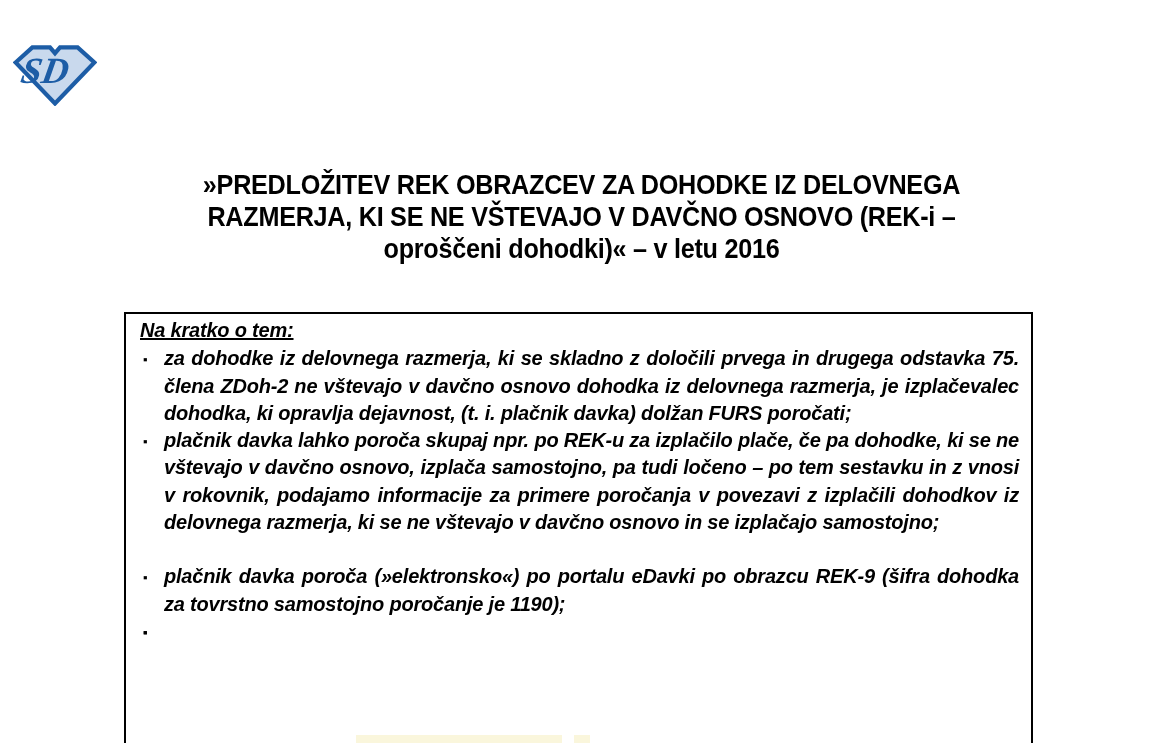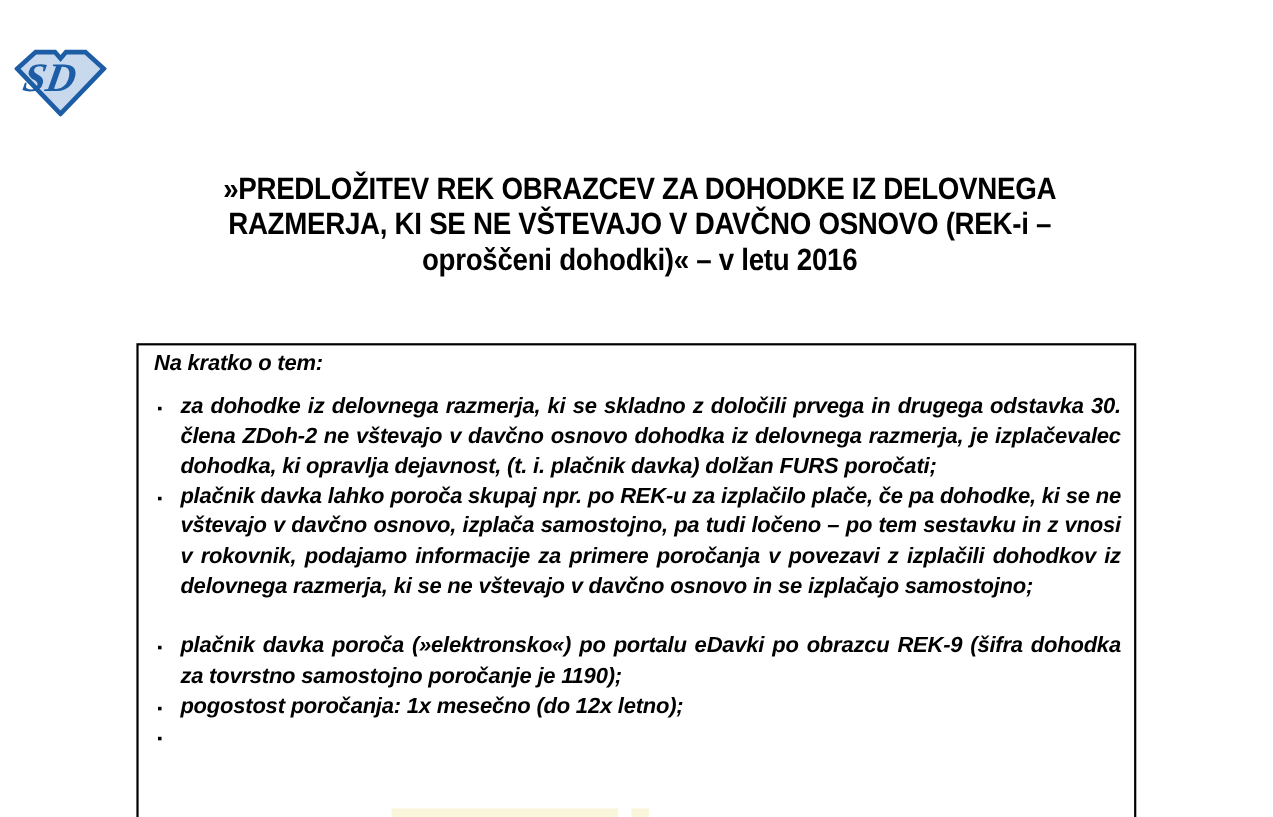--- a/index.html
+++ b/index.html
@@ -16,21 +16,21 @@
   .logo {
     position: absolute;
     left: 13px;
     top: 44px;
     width: 84px;
     height: 62px;
   }
   .title-block {
     position: absolute;
     left: 124px;
-    top: 156px;
+    top: 169px;
     width: 915px;
     text-align: center;
     font-weight: bold;
     font-size: 28px;
     line-height: 32px;
     letter-spacing: -0.3px;
   }
   .title-line {
     transform: scaleX(0.9);
     transform-origin: 50% 50%;
@@ -45,21 +45,22 @@
     border: 2px solid #000000;
     padding: 3px 12px 0 14px;
     font-weight: bold;
     font-style: italic;
     font-size: 20px;
     line-height: 27.3px;
     letter-spacing: -0.2px;
   }
   .infobox-heading {
     display: inline-block;
-    margin-bottom: 12px;
+    text-decoration: underline;
+    margin-bottom: 1px;
   }
   .bullet-list {
     list-style: none;
   }
   .bullet-item {
     position: relative;
     padding-left: 24px;
     text-align: justify;
   }
   .bullet-item .marker {
@@ -105,33 +106,32 @@
     <div class="title-line">»PREDLOŽITEV REK OBRAZCEV ZA DOHODKE IZ DELOVNEGA</div>
     <div class="title-line">RAZMERJA, KI SE NE VŠTEVAJO V DAVČNO OSNOVO (REK-i –</div>
     <div class="title-line">oproščeni dohodki)« – v letu 2016</div>
   </div>
 
   <div class="infobox">
     <span class="infobox-heading">Na kratko o tem:</span>
     <ul class="bullet-list">
       <li class="bullet-item">
         <span class="marker">▪</span>
-        <span>za dohodke iz delovnega razmerja, ki se skladno z določili prvega in drugega odstavka 30. člena ZDoh-2 ne vštevajo v davčno osnovo dohodka iz delovnega razmerja, je izplačevalec dohodka, ki opravlja dejavnost, (t. i. plačnik davka) dolžan FURS poročati;</span>
+        <span>za dohodke iz delovnega razmerja, ki se skladno z določili prvega in drugega odstavka 75. člena ZDoh-2 ne vštevajo v davčno osnovo dohodka iz delovnega razmerja, je izplačevalec dohodka, ki opravlja dejavnost, (t. i. plačnik davka) dolžan FURS poročati;</span>
       </li>
       <li class="bullet-item">
         <span class="marker">▪</span>
         <span>plačnik davka lahko poroča skupaj npr. po REK-u za izplačilo plače, če pa dohodke, ki se ne vštevajo v davčno osnovo, izplača samostojno, pa tudi ločeno – po tem sestavku in z vnosi v rokovnik, podajamo informacije za primere poročanja v povezavi z izplačili dohodkov iz delovnega razmerja, ki se ne vštevajo v davčno osnovo in se izplačajo samostojno;</span>
       </li>
       <li class="bullet-item gap-before">
         <span class="marker">▪</span>
         <span>plačnik davka poroča (»elektronsko«) po portalu eDavki po obrazcu REK-9 (šifra dohodka za tovrstno samostojno poročanje je 1190);</span>
       </li>
       <li class="bullet-item">
         <span class="marker">▪</span>
-        <span>pogostost poročanja: 1x mesečno (do 12x letno);</span>
       </li>
       <li class="bullet-item">
         <span class="marker">▪</span>
       </li>
     </ul>
   </div>
 
   <div class="highlight-strip"></div>
   <div class="highlight-strip-2"></div>
 

